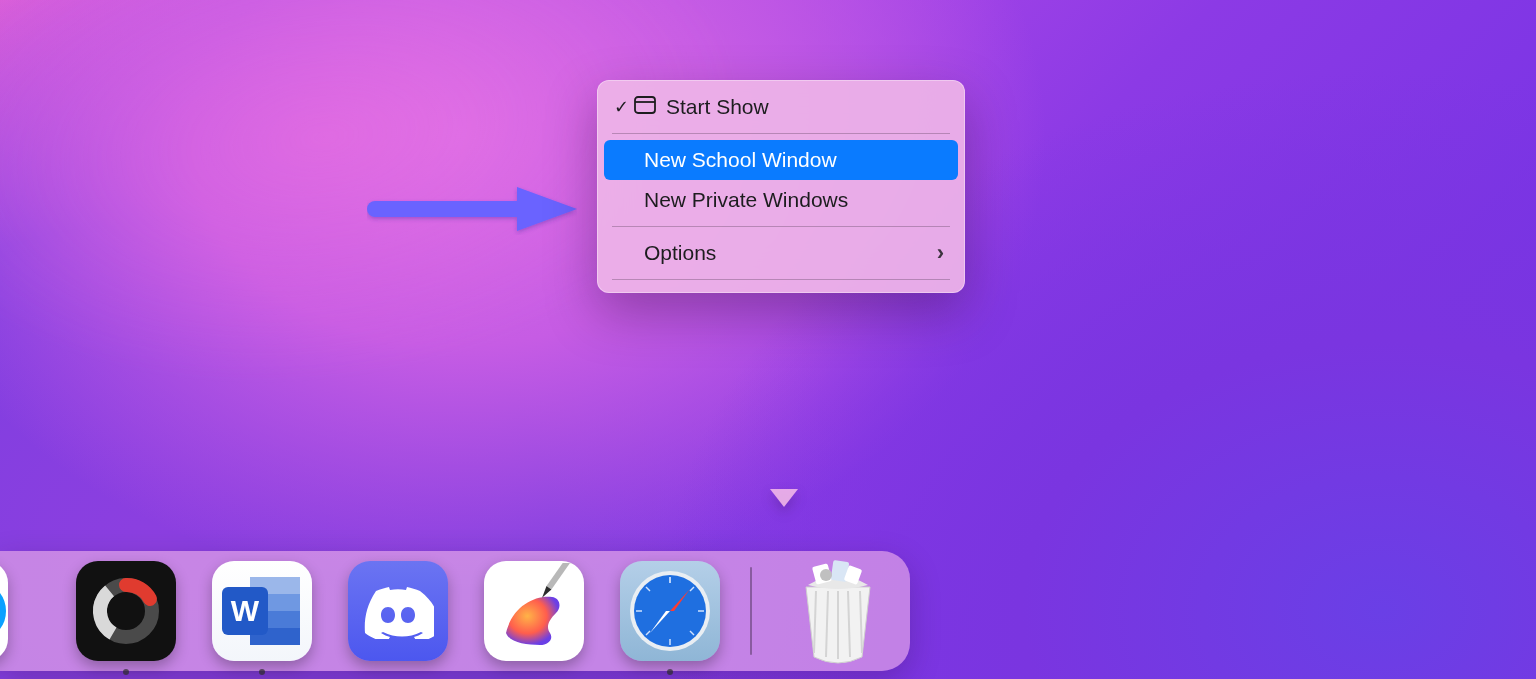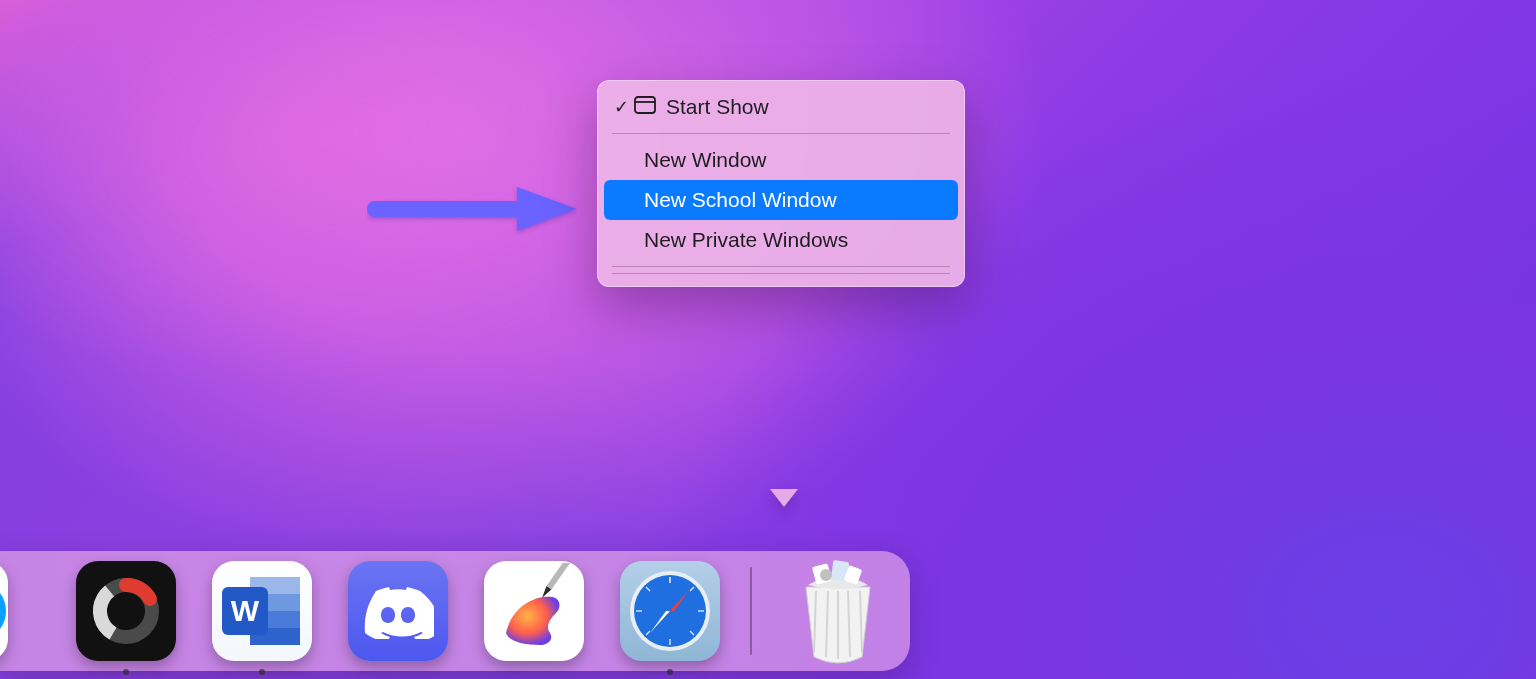--- a/index.html
+++ b/index.html
@@ -131,32 +131,33 @@
         <svg width="22" height="18" viewBox="0 0 22 18">
             <rect x="1" y="1" width="20" height="16" rx="3" fill="none" stroke="#1d1d1f" stroke-width="1.8"></rect>
             <line x1="1" y1="6" x2="21" y2="6" stroke="#1d1d1f" stroke-width="1.8"></line>
           </svg>
       </span>
       <span>Start Show</span>
     </div>
 
     <div class="sep"></div>
 
-    <div class="item">
-      <span>New Window</span>
-    </div>
     <div class="item selected">
       <span>New School Window</span>
     </div>
     <div class="item">
       <span>New Private Windows</span>
     </div>
 
     <div class="sep"></div>
 
+    <div class="item">
+      <span>Options</span>
+      <span class="chev">›</span>
+    </div>
 
     <div class="sep"></div>
 
   </div>
   <div class="menu-tail"></div>
 
   <div class="dock-wrap">
     <div class="dock">
 
       <div class="slot" style="width:40px">

